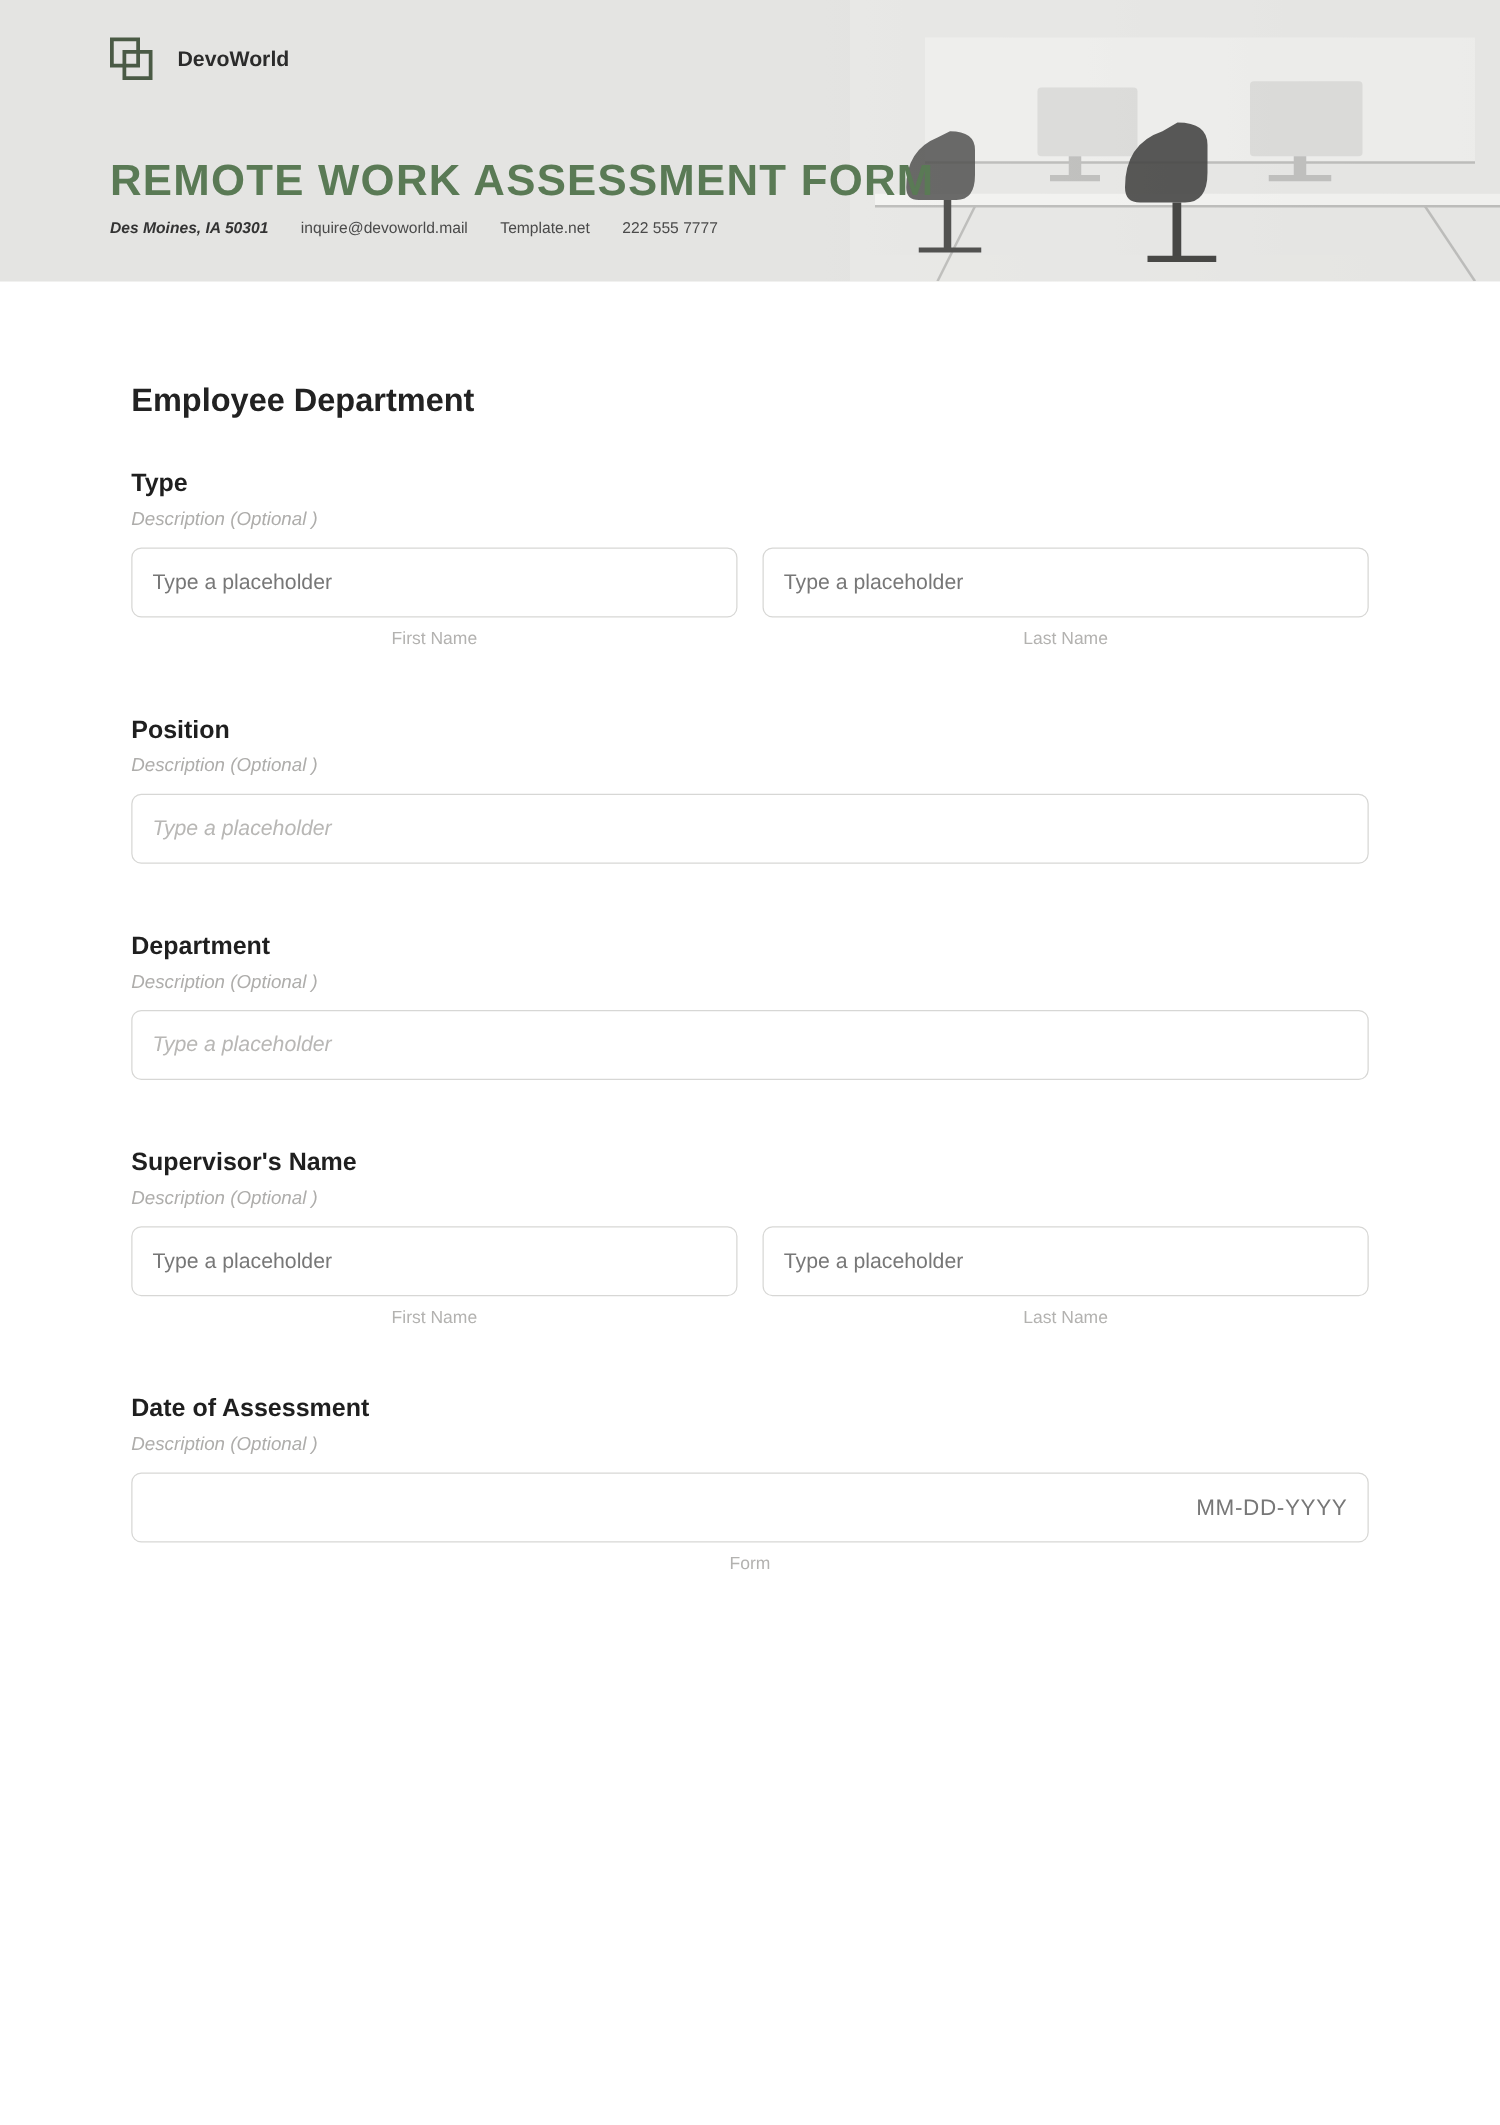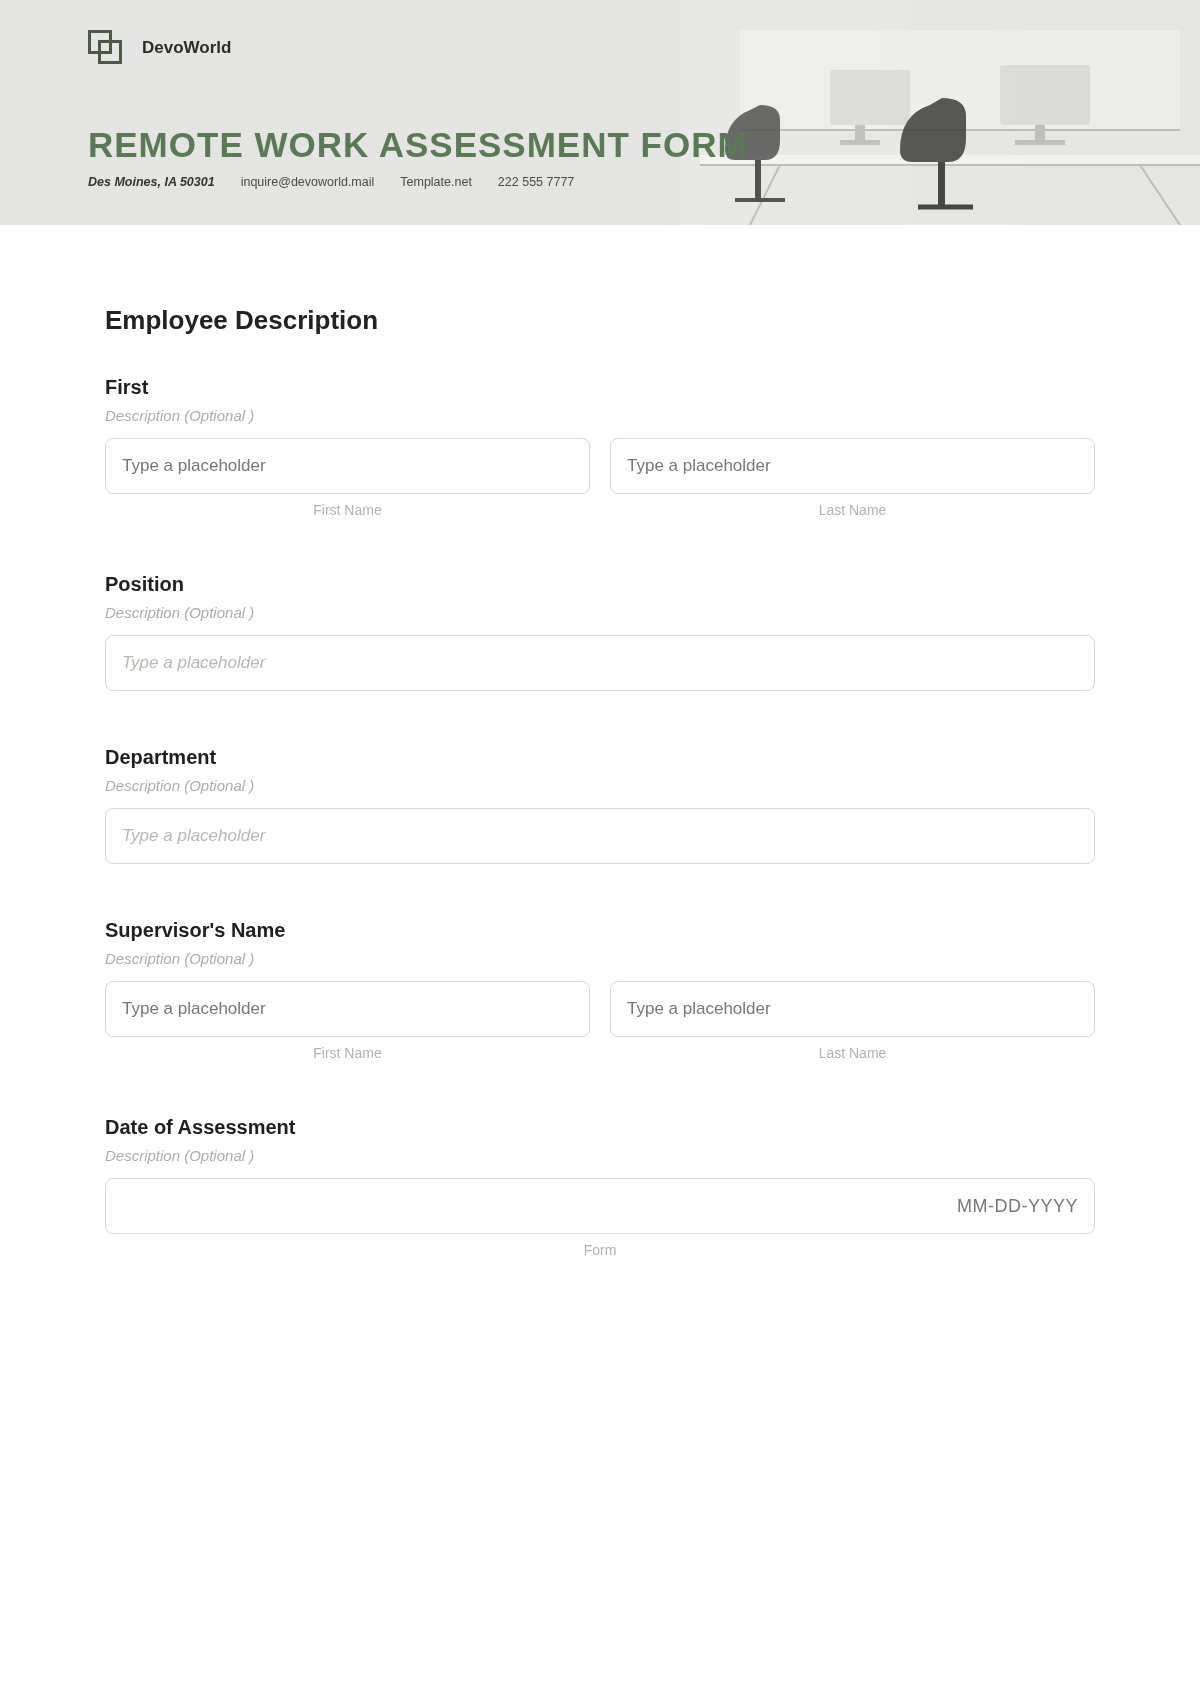--- a/index.html
+++ b/index.html
@@ -101,24 +101,24 @@
   <div class="header-meta">
     <span>Des Moines, IA 50301</span>
     <span>inquire@devoworld.mail</span>
     <span>Template.net</span>
     <span>222 555 7777</span>
   </div>
 </div>
 
 <div class="content">
 
-  <h2 class="section-title">Employee Description</h2>
+  <h2 class="section-title">Employee Department</h2>
 
   <div class="field-block">
-    <div class="field-label">First</div>
+    <div class="field-label">Type</div>
     <div class="field-desc">Description (Optional )</div>
     <div class="row-two">
       <div class="col">
         <input class="input typed" type="text" placeholder="Type a placeholder" style="">
         <div class="sub-label">First Name</div>
       </div>
       <div class="col">
         <input class="input typed" type="text" placeholder="Type a placeholder" style="">
         <div class="sub-label">Last Name</div>
       </div>

